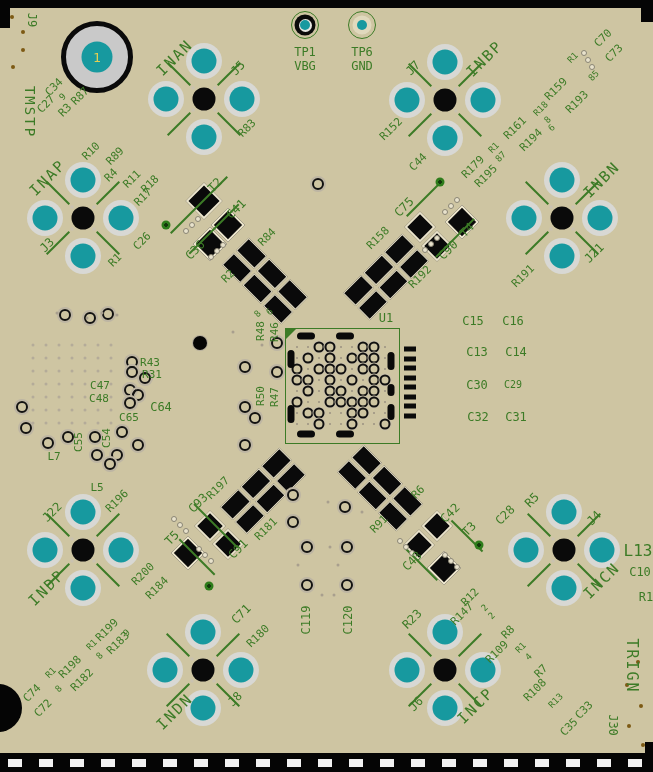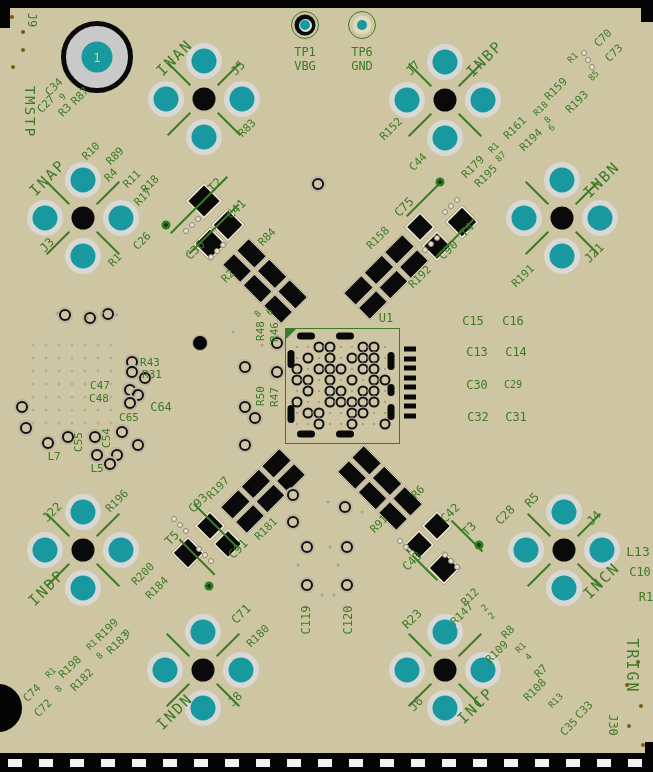--- a/index.html
+++ b/index.html
@@ -606,21 +606,21 @@
     <div class="silk" style="font-size: 12px; left: 516px; top: 417px; transform: translate(-50%, -50%);">C31</div>
     <div class="silk" style="font-size: 11px; left: 150px; top: 362px; transform: translate(-50%, -50%);">R43</div>
     <div class="silk" style="font-size: 11px; left: 152px; top: 374px; transform: translate(-50%, -50%);">R31</div>
     <div class="silk" style="font-size: 11px; left: 100px; top: 385px; transform: translate(-50%, -50%);">C47</div>
     <div class="silk" style="font-size: 11px; left: 99px; top: 398px; transform: translate(-50%, -50%);">C48</div>
     <div class="silk" style="font-size: 12px; left: 161px; top: 407px; transform: translate(-50%, -50%);">C64</div>
     <div class="silk" style="font-size: 11px; left: 129px; top: 417px; transform: translate(-50%, -50%);">C65</div>
     <div class="silk" style="font-size: 11px; left: 106px; top: 438px; transform: translate(-50%, -50%) rotate(-90deg);">C54</div>
     <div class="silk" style="font-size: 11px; left: 78px; top: 442px; transform: translate(-50%, -50%) rotate(-90deg);">C55</div>
     <div class="silk" style="font-size: 11px; left: 54px; top: 456px; transform: translate(-50%, -50%);">L7</div>
-    <div class="silk" style="font-size: 11px; left: 97px; top: 468px; transform: translate(-50%, -50%);">L5</div>
+    <div class="silk" style="font-size: 11px; left: 97px; top: 487px; transform: translate(-50%, -50%);">L5</div>
     <div class="silk" style="font-size: 12px; left: 52px; top: 512px; transform: translate(-50%, -50%) rotate(-45deg);">J22</div>
     <div class="silk" style="font-size: 11px; left: 117px; top: 501px; transform: translate(-50%, -50%) rotate(-45deg);">R196</div>
     <div class="silk" style="font-size: 15px; letter-spacing: 2px; left: 47px; top: 588px; transform: translate(-50%, -50%) rotate(-45deg);">INDP</div>
     <div class="silk" style="font-size: 12px; left: 172px; top: 538px; transform: translate(-50%, -50%) rotate(-45deg);">T5</div>
     <div class="silk" style="font-size: 12px; left: 198px; top: 503px; transform: translate(-50%, -50%) rotate(-45deg);">C93</div>
     <div class="silk" style="font-size: 12px; left: 238px; top: 549px; transform: translate(-50%, -50%) rotate(-45deg);">C91</div>
     <div class="silk" style="font-size: 11px; left: 218px; top: 488px; transform: translate(-50%, -50%) rotate(-45deg);">R197</div>
     <div class="silk" style="font-size: 11px; left: 266px; top: 529px; transform: translate(-50%, -50%) rotate(-45deg);">R181</div>
     <div class="silk" style="font-size: 11px; left: 32px; top: 693px; transform: translate(-50%, -50%) rotate(-45deg);">C74</div>
     <div class="silk" style="font-size: 11px; left: 43px; top: 708px; transform: translate(-50%, -50%) rotate(-45deg);">C72</div>
@@ -643,21 +643,21 @@
     <div class="silk" style="font-size: 12px; left: 348px; top: 620px; transform: translate(-50%, -50%) rotate(-90deg);">C120</div>
     <div class="silk" style="font-size: 11px; left: 379px; top: 524px; transform: translate(-50%, -50%) rotate(-45deg);">R91</div>
     <div class="silk" style="font-size: 11px; left: 418px; top: 492px; transform: translate(-50%, -50%) rotate(-45deg);">R6</div>
     <div class="silk" style="font-size: 12px; left: 412px; top: 561px; transform: translate(-50%, -50%) rotate(-45deg);">C43</div>
     <div class="silk" style="font-size: 12px; left: 450px; top: 513px; transform: translate(-50%, -50%) rotate(-45deg);">C42</div>
     <div class="silk" style="font-size: 12px; left: 469px; top: 529px; transform: translate(-50%, -50%) rotate(-45deg);">T3</div>
     <div class="silk" style="font-size: 12px; left: 505px; top: 515px; transform: translate(-50%, -50%) rotate(-45deg);">C28</div>
     <div class="silk" style="font-size: 12px; left: 532px; top: 500px; transform: translate(-50%, -50%) rotate(-45deg);">R5</div>
     <div class="silk" style="font-size: 12px; left: 594px; top: 518px; transform: translate(-50%, -50%) rotate(-45deg);">J4</div>
     <div class="silk" style="font-size: 15px; letter-spacing: 2px; left: 602px; top: 581px; transform: translate(-50%, -50%) rotate(-45deg);">INCN</div>
-    <div class="silk" style="font-size: 13px; left: 638px; top: 551px; transform: translate(-50%, -50%);">L13</div>
+    <div class="silk" style="font-size: 16px; left: 638px; top: 551px; transform: translate(-50%, -50%);">L13</div>
     <div class="silk" style="font-size: 12px; left: 640px; top: 572px; transform: translate(-50%, -50%);">C10</div>
     <div class="silk" style="font-size: 12px; left: 646px; top: 597px; transform: translate(-50%, -50%);">R1</div>
     <div class="silk" style="font-size: 12px; left: 412px; top: 619px; transform: translate(-50%, -50%) rotate(-45deg);">R23</div>
     <div class="silk" style="font-size: 12px; left: 416px; top: 704px; transform: translate(-50%, -50%) rotate(-45deg);">J6</div>
     <div class="silk" style="font-size: 15px; letter-spacing: 2px; left: 476px; top: 706px; transform: translate(-50%, -50%) rotate(-45deg);">INCP</div>
     <div class="silk" style="font-size: 11px; left: 470px; top: 597px; transform: translate(-50%, -50%) rotate(-45deg);">R12</div>
     <div class="silk" style="font-size: 11px; left: 462px; top: 614px; transform: translate(-50%, -50%) rotate(-45deg);">R147</div>
     <div class="silk" style="font-size: 9px; left: 485px; top: 608px; transform: translate(-50%, -50%) rotate(-45deg);">2</div>
     <div class="silk" style="font-size: 9px; left: 492px; top: 616px; transform: translate(-50%, -50%) rotate(-45deg);">2</div>
     <div class="silk" style="font-size: 11px; left: 508px; top: 632px; transform: translate(-50%, -50%) rotate(-45deg);">R8</div>

